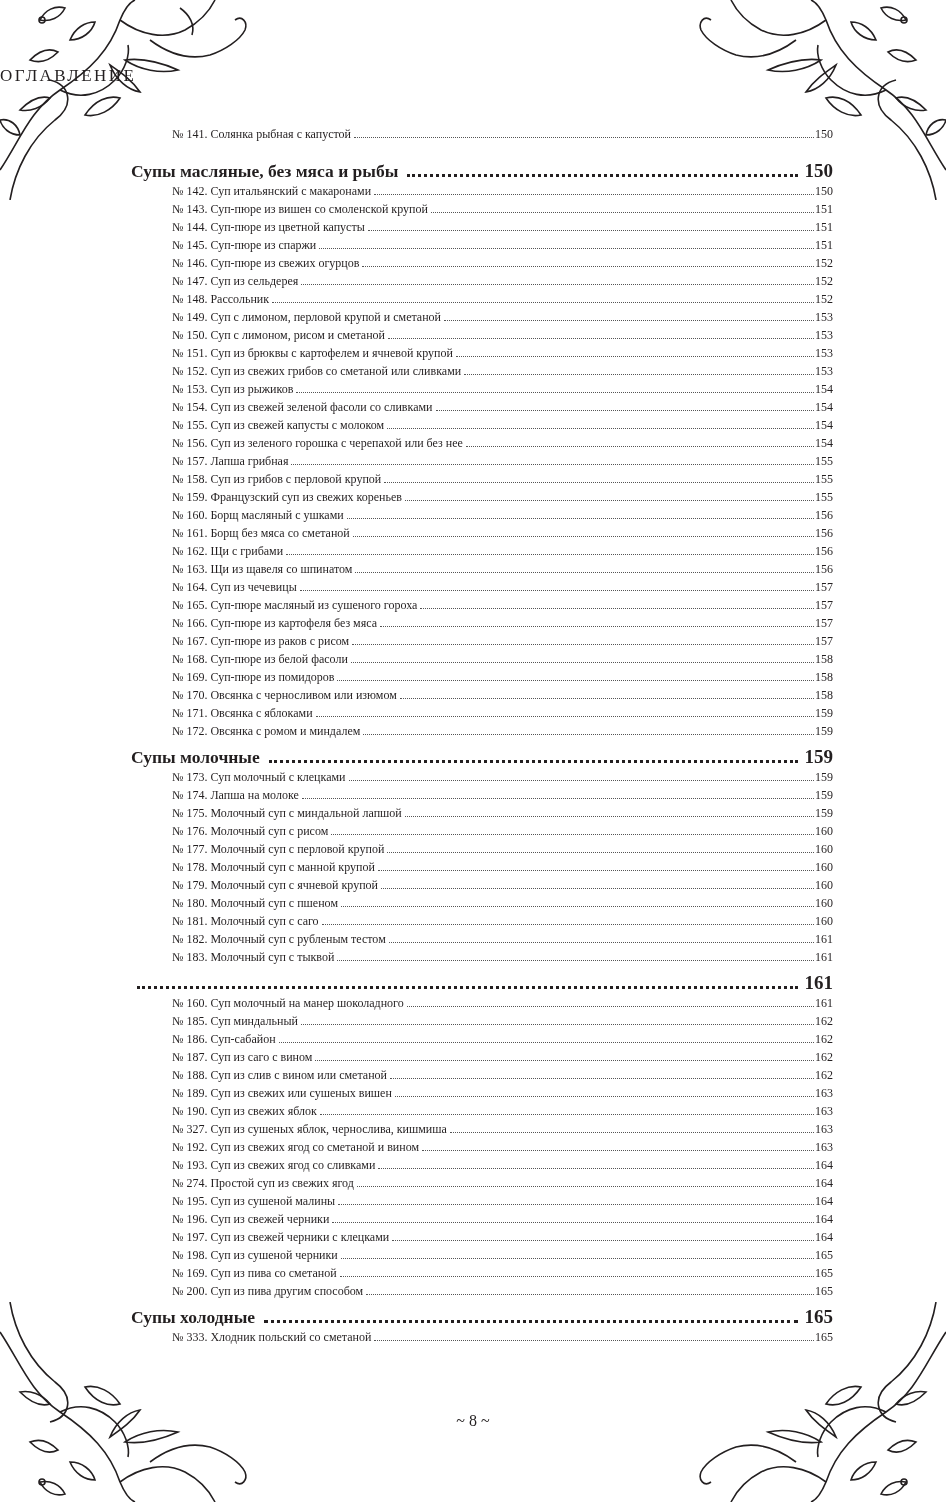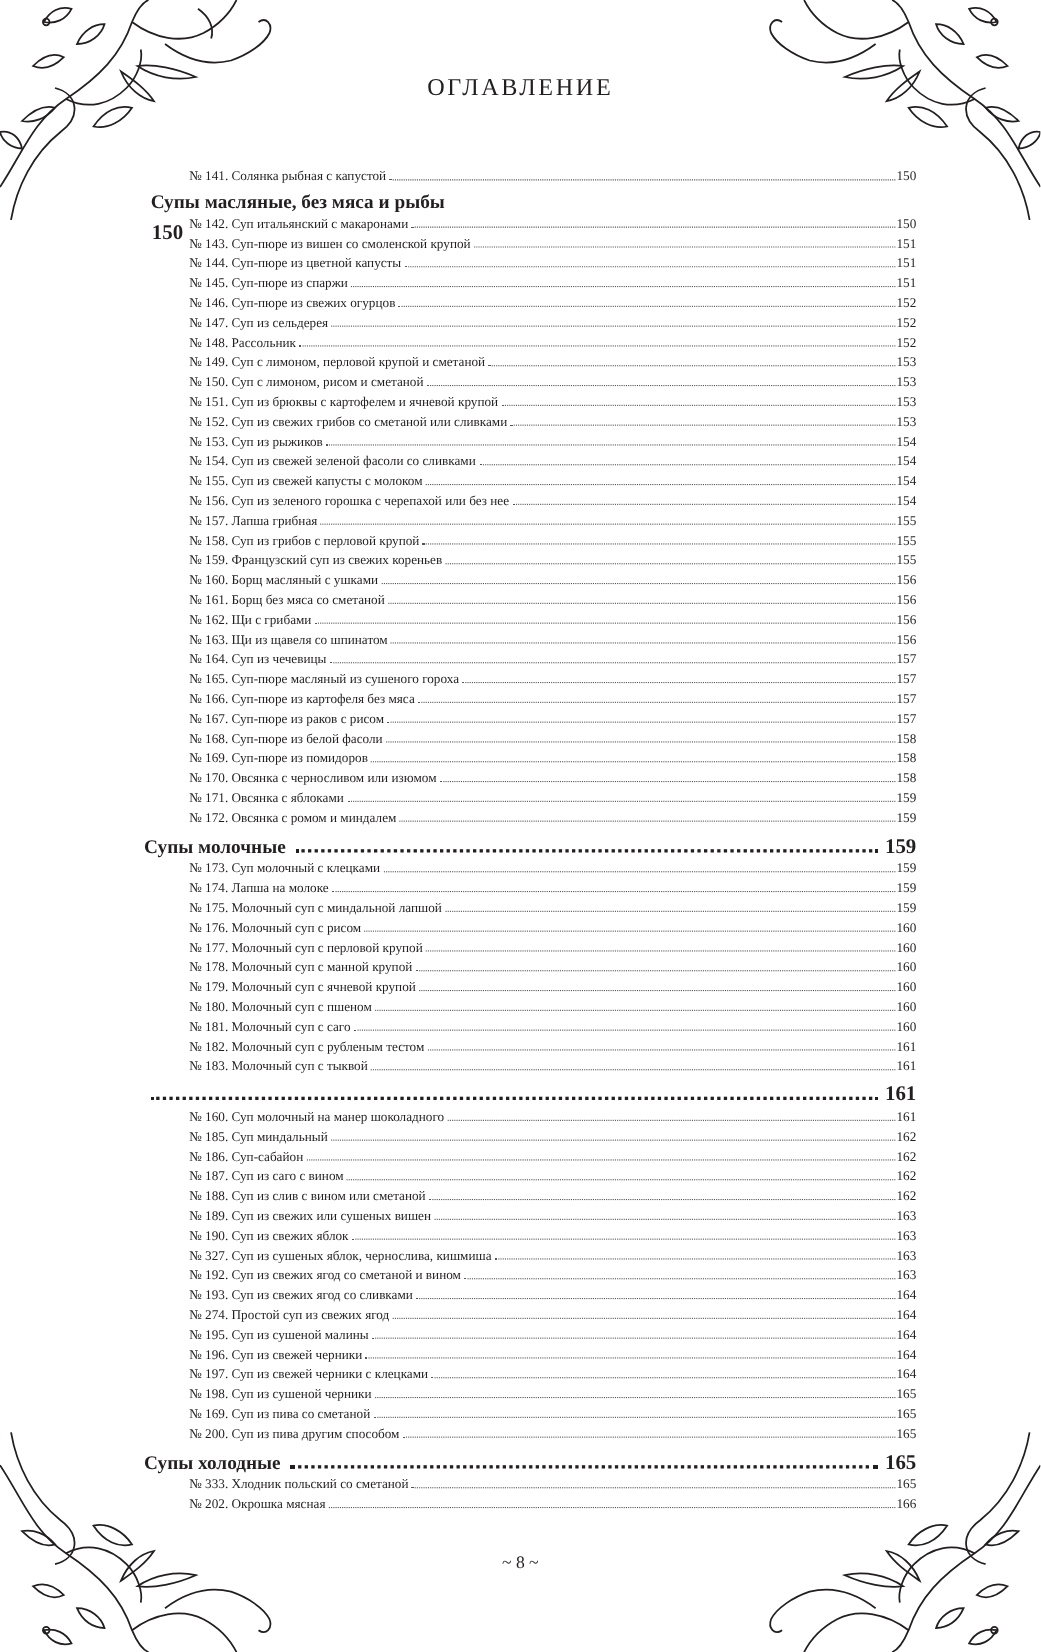--- a/index.html
+++ b/index.html
@@ -4,27 +4,27 @@
 <style>
   html, body { margin: 0; padding: 0; background: #ffffff; }
   body { width: 946px; height: 1502px; position: relative; overflow: hidden;
          font-family: "Liberation Serif", "DejaVu Serif", serif; color: #231f20; }
   .corner { position: absolute; width: 260px; height: 200px; }
   .corner svg { width: 100%; height: 100%; }
   .c-tl { left: 0; top: 0; }
   .c-tr { right: 0; top: 0; transform: scaleX(-1); }
   .c-bl { left: 0; bottom: 0; transform: scaleY(-1); }
   .c-br { right: 0; bottom: 0; transform: scale(-1,-1); }
-  .page-title { position: absolute; top: 66px; left: 0; width: 946px; text-align: center;
-                font-size: 22px; letter-spacing: 2.4px; color: #231f20; }
-  .toc { position: absolute; left: 131px; top: 151px; width: 702px; }
+  .page-title { position: absolute; top: 66px; left: 0; width: 946px; 
+                font-size: 17px; letter-spacing: 2.4px; color: #231f20; }
+  .toc { position: absolute; left: 131px; top: 125px; width: 702px; }
   .row { display: flex; align-items: baseline; white-space: nowrap; }
   .entry { height: 18px; font-size: 12px; line-height: 18px; padding-left: 41px; }
   .section { height: 22px; font-size: 17.5px; line-height: 22px; font-weight: bold; margin-top: 6px; }
-  .section.first { margin-top: 3px; flex-direction: column; }
+  .section.first { margin-top: 17px; }
   .row .label { flex: 0 0 auto; padding-right: 3px; }
   .row .dots { flex: 1 1 auto; overflow: hidden; position: relative; height: 1em; }
   .entry .dots { border-bottom: 1px dotted #555; height: 0; align-self: baseline; margin-bottom: 3px; }
   .section .dots { border-bottom: 3px dotted #231f20; height: 0; margin-bottom: 4px; margin-right: 6px; margin-left: 6px; }
   .row .page { flex: 0 0 auto; padding-left: 1px; }
   .section .page { font-size: 19px; }
   .footer { position: absolute; top: 1412px; left: 0; width: 946px; text-align: center;
             font-size: 16px; color: #231f20; }
 </style>
 </head>
@@ -422,20 +422,15 @@
     <div class="row section">
       <span class="label">Супы холодные</span>
       <span class="dots"></span>
       <span class="page">165</span>
     </div>
     <div class="row entry">
       <span class="label">№ 333. Хлодник польский со сметаной</span>
       <span class="dots"></span>
       <span class="page">165</span>
     </div>
-    <div class="row entry">
-      <span class="label">№ 202. Окрошка мясная</span>
-      <span class="dots"></span>
-      <span class="page">166</span>
-    </div>
   </div>
 
 <div class="footer">~ 8 ~</div>
 
 </body></html>

